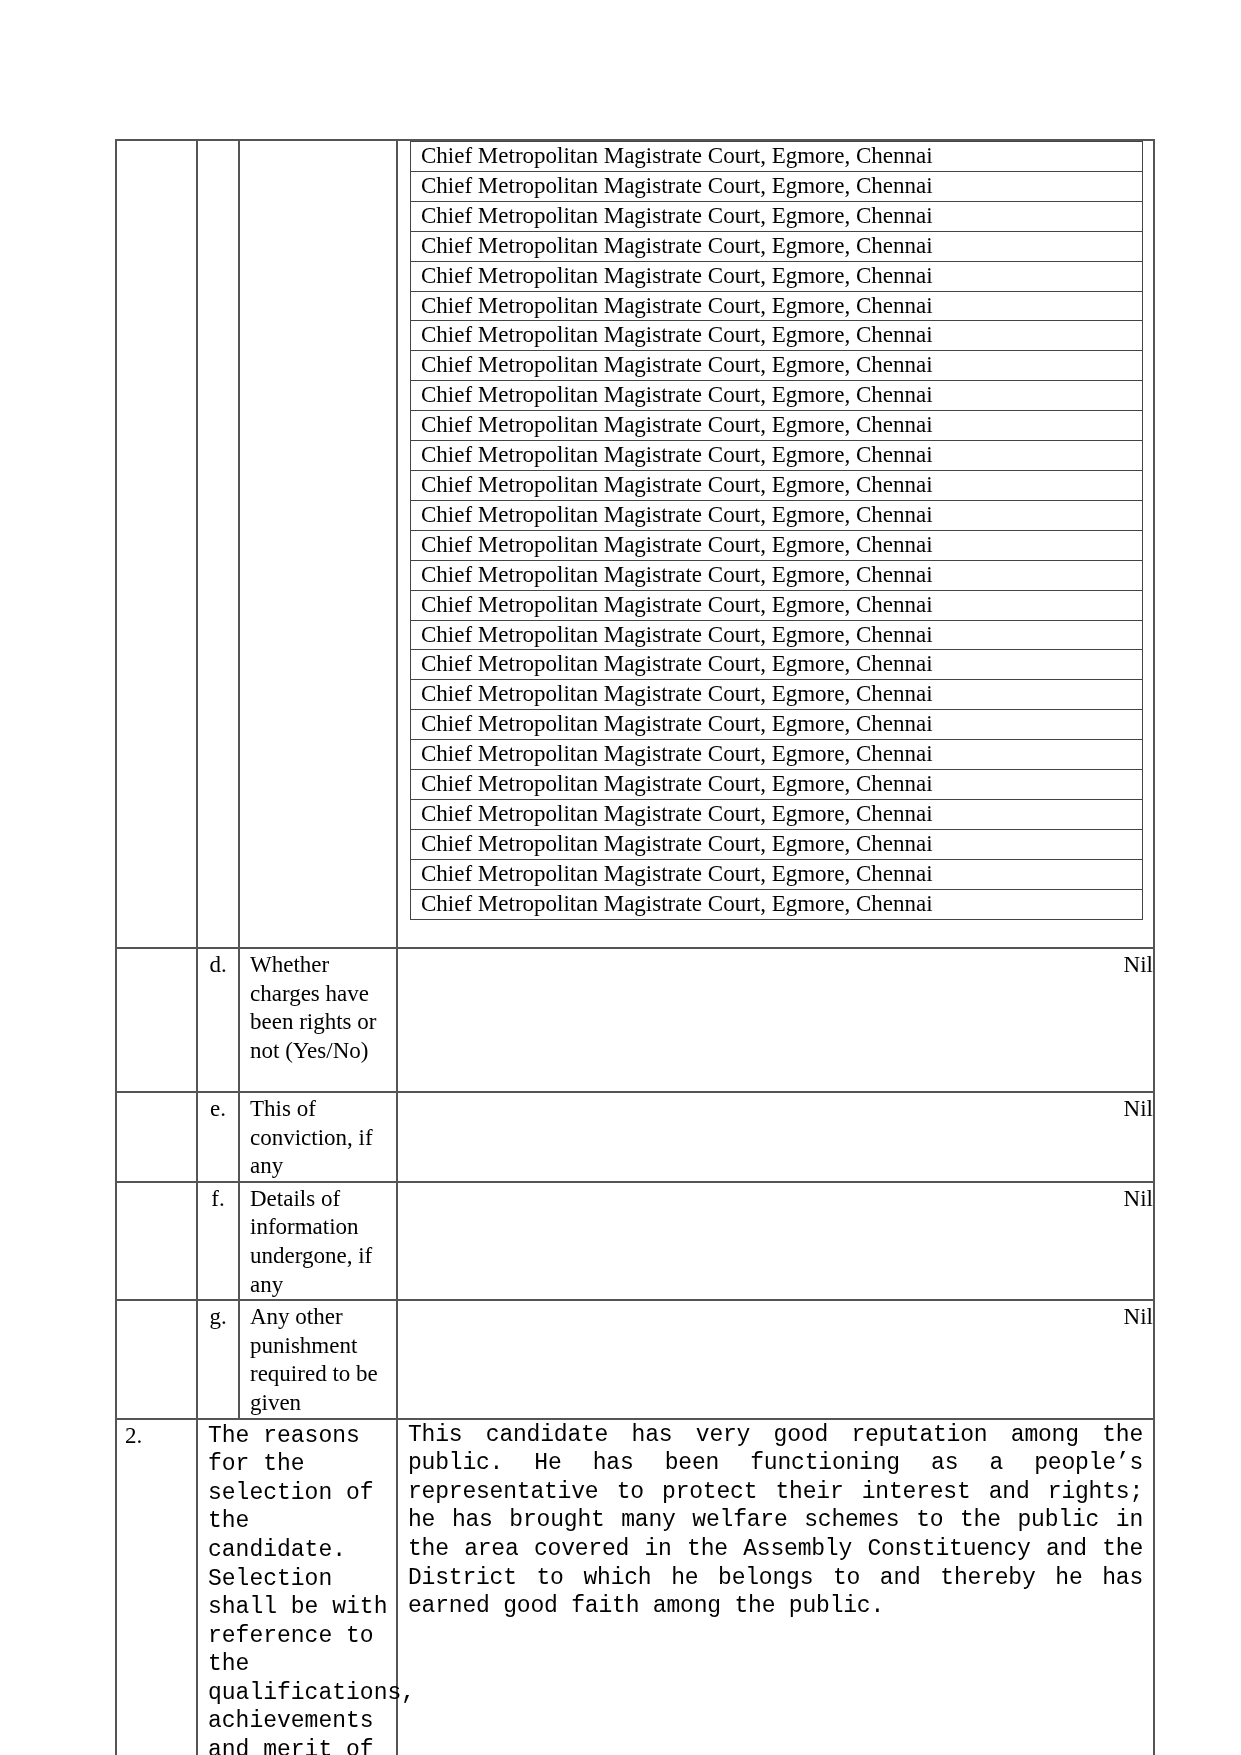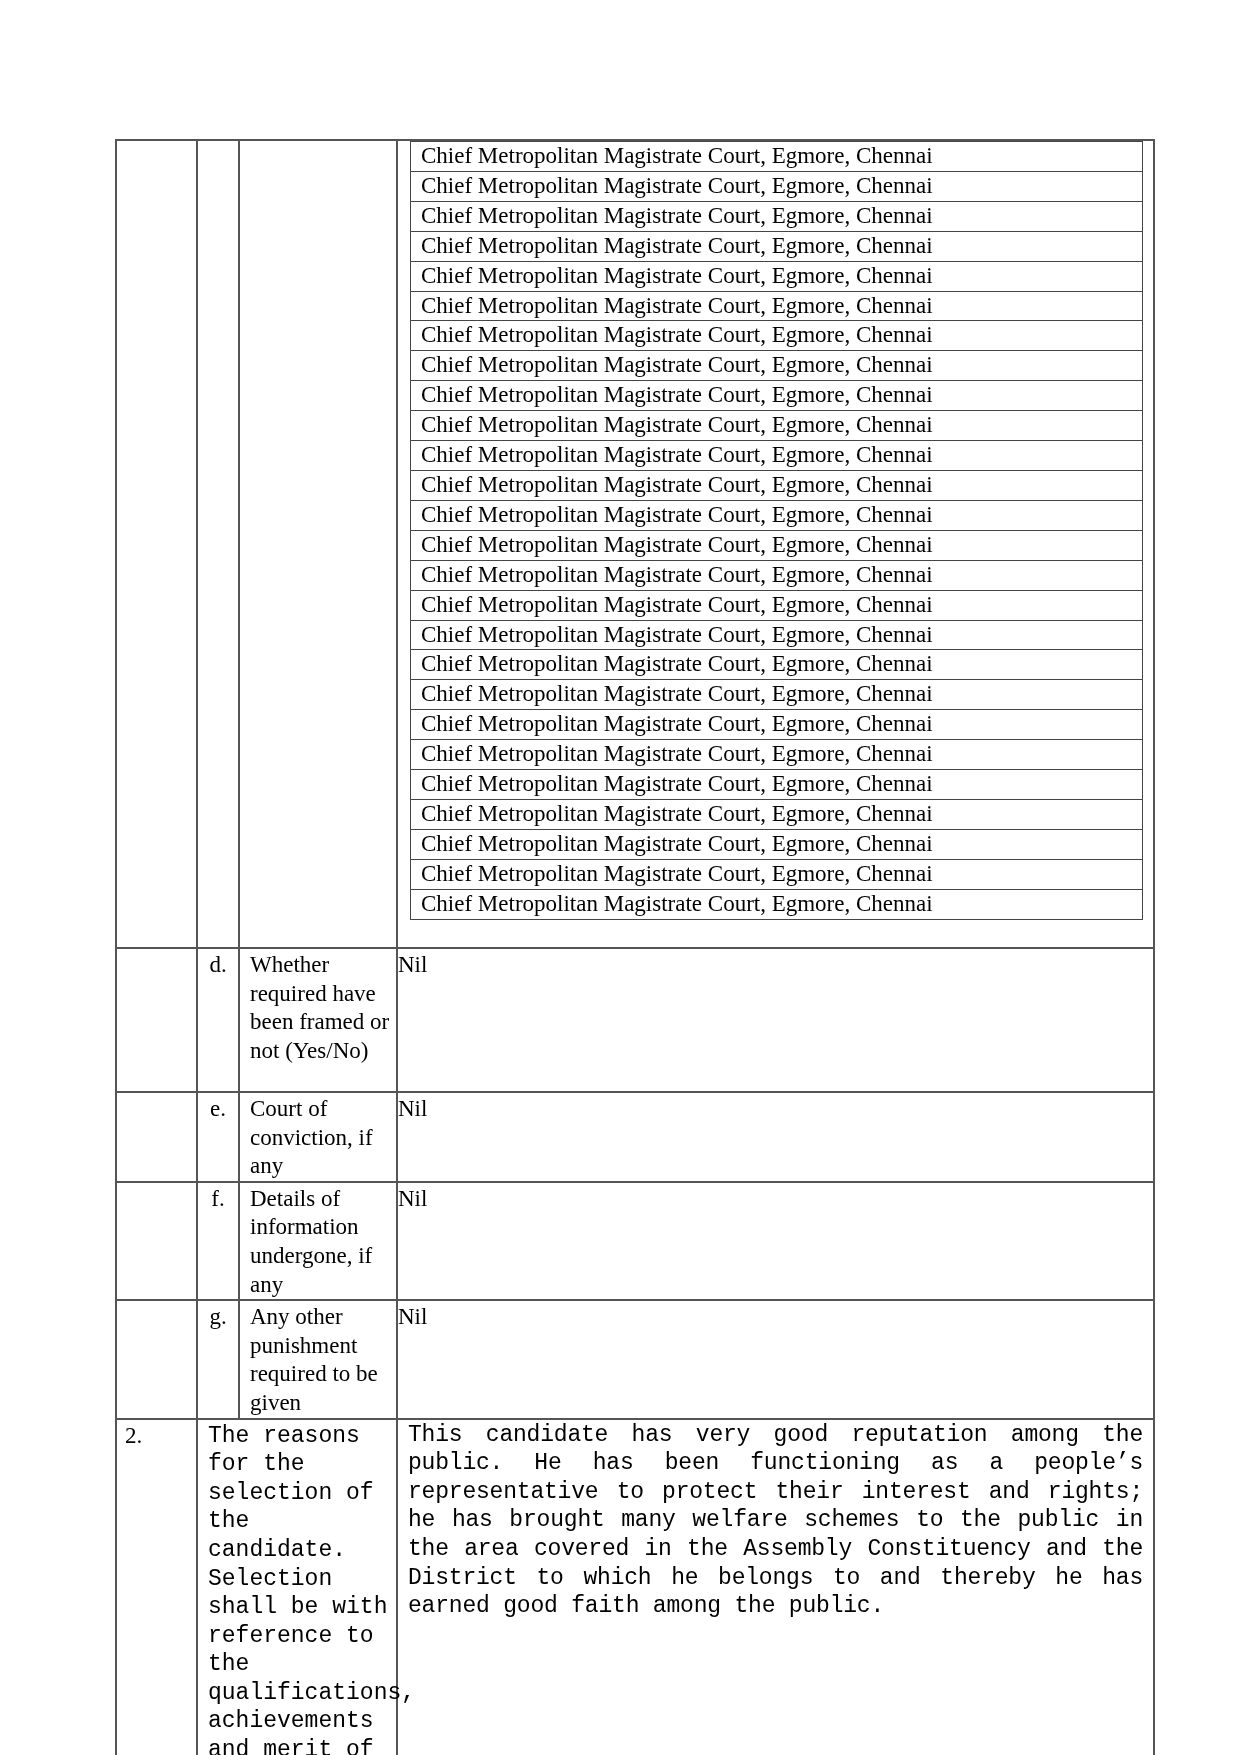--- a/index.html
+++ b/index.html
@@ -36,21 +36,21 @@
       border: 1.5px solid #444;
       height: 28.9px;
       padding: 0 0 0 10px;
       font-size: 23px;
       line-height: 28.9px;
       white-space: nowrap;
       overflow: hidden;
     }
     .letter { text-align: center; padding-top: 2px !important; }
     .label { padding: 2px 4px 0 10px !important; }
-    .nil { text-align: left; padding-top: 2px !important; margin-top: 6px; }
+    .nil { text-align: right; padding-top: 2px !important; margin-top: 6px; }
     .num { padding: 2px 0 0 8px !important; }
     .reason-label { padding: 2px 4px 0 10px !important; font-family: Liberation Mono, monospace; }
     .reason-text {
       font-family: Liberation Mono, monospace;
       font-size: 21.5px;
       line-height: 30px;
       text-align: justify;
       padding: 1px 10px 0 10px !important;
       letter-spacing: -0.2px;
     }
@@ -160,28 +160,28 @@
                   </tr>
                 </tbody>
             </table>
           </div>
         </td>
       </tr>
 
       <tr class="row-d">
         <td></td>
         <td class="letter">d.</td>
-        <td class="label">Whether required have been framed or not (Yes/No)</td>
+        <td class="label">Whether charges have been rights or not (Yes/No)</td>
         <td class="nil">Nil</td>
       </tr>
 
       <tr class="row-e">
         <td></td>
         <td class="letter">e.</td>
-        <td class="label">Court of conviction, if any</td>
+        <td class="label">This of conviction, if any</td>
         <td class="nil">Nil</td>
       </tr>
 
       <tr class="row-f">
         <td></td>
         <td class="letter">f.</td>
         <td class="label">Details of information undergone, if any</td>
         <td class="nil">Nil</td>
       </tr>
 

